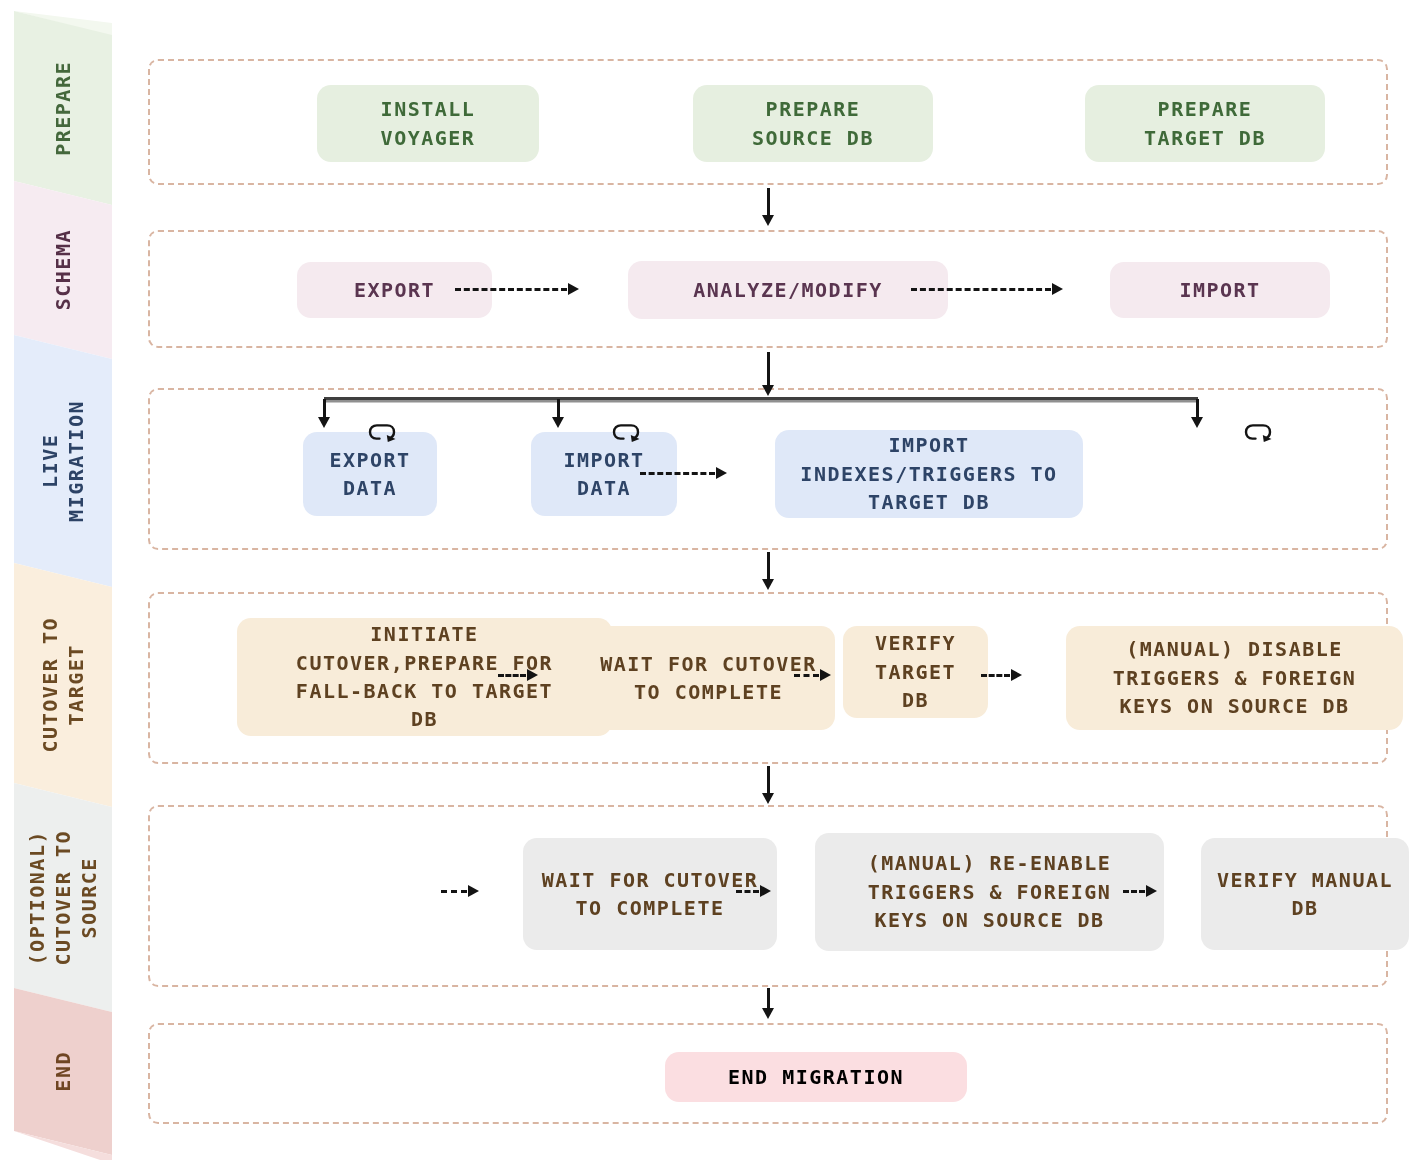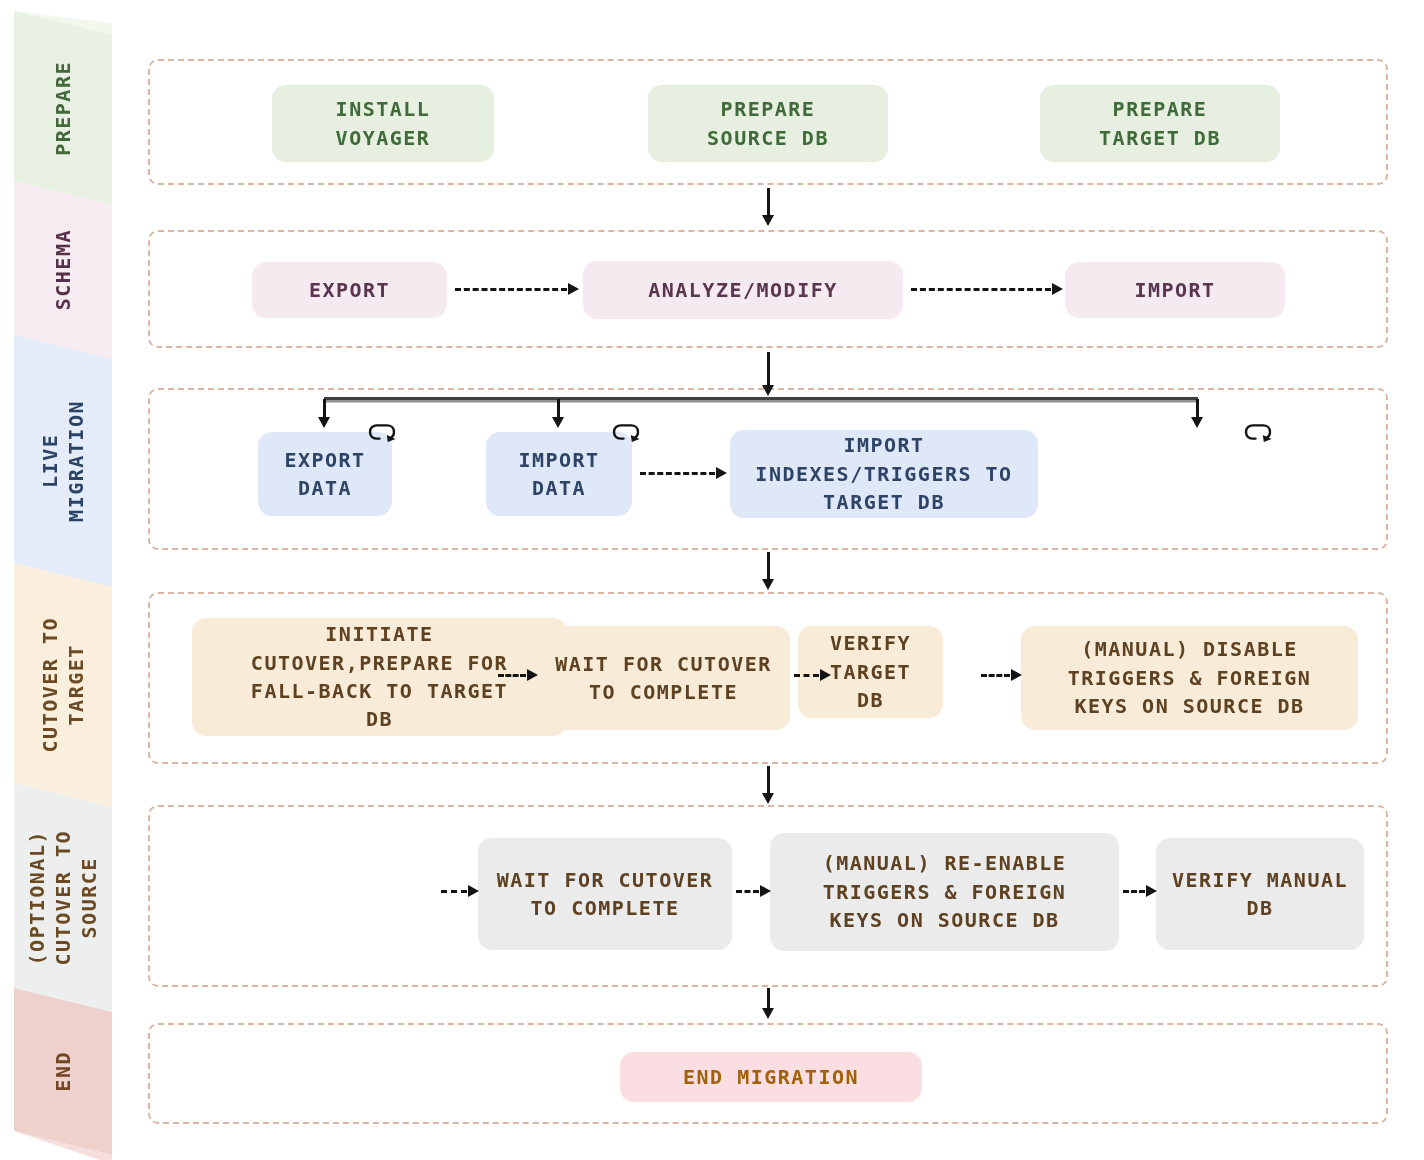--- a/index.html
+++ b/index.html
@@ -23,27 +23,28 @@
     font-weight:bold;font-size:20px;letter-spacing:1.5px;line-height:1.3;
     white-space:pre-line;text-align:center;
   }
   .fold{position:absolute;left:14px;width:98px;}
   
   .node{
     position:absolute;border-radius:14px;box-sizing:border-box;
     display:flex;align-items:center;justify-content:center;text-align:center;
     font-weight:bold;font-size:20px;line-height:1.42;letter-spacing:1.5px;
     white-space:pre-line;
+    margin-left:45px;
   }
   .green {background:#e6efe0;color:#3f6a39;}
   .mauve {background:#f5eaef;color:#5a3550;}
   .blue  {background:#dfe8f8;color:#2e4467;}
   .cream {background:#f8ecd9;color:#5e4121;}
   .gray  {background:#ebebeb;color:#5e4121;}
-  .pink  {background:#fbdee1;color:#a16207;}
+  .pink  {background:#fbdee1;color:#000000;}
   
   .varrow{position:absolute;width:2.5px;background:#141414;}
   .varrow::after{
     content:"";position:absolute;left:50%;bottom:-10px;transform:translateX(-50%);
     border:6.5px solid transparent;border-top:11px solid #141414;border-bottom:none;
   }
   
   .darrow{position:absolute;height:0;border-top:3px dashed #141414;}
   .darrow::after{
     content:"";position:absolute;right:-12px;top:-8px;

